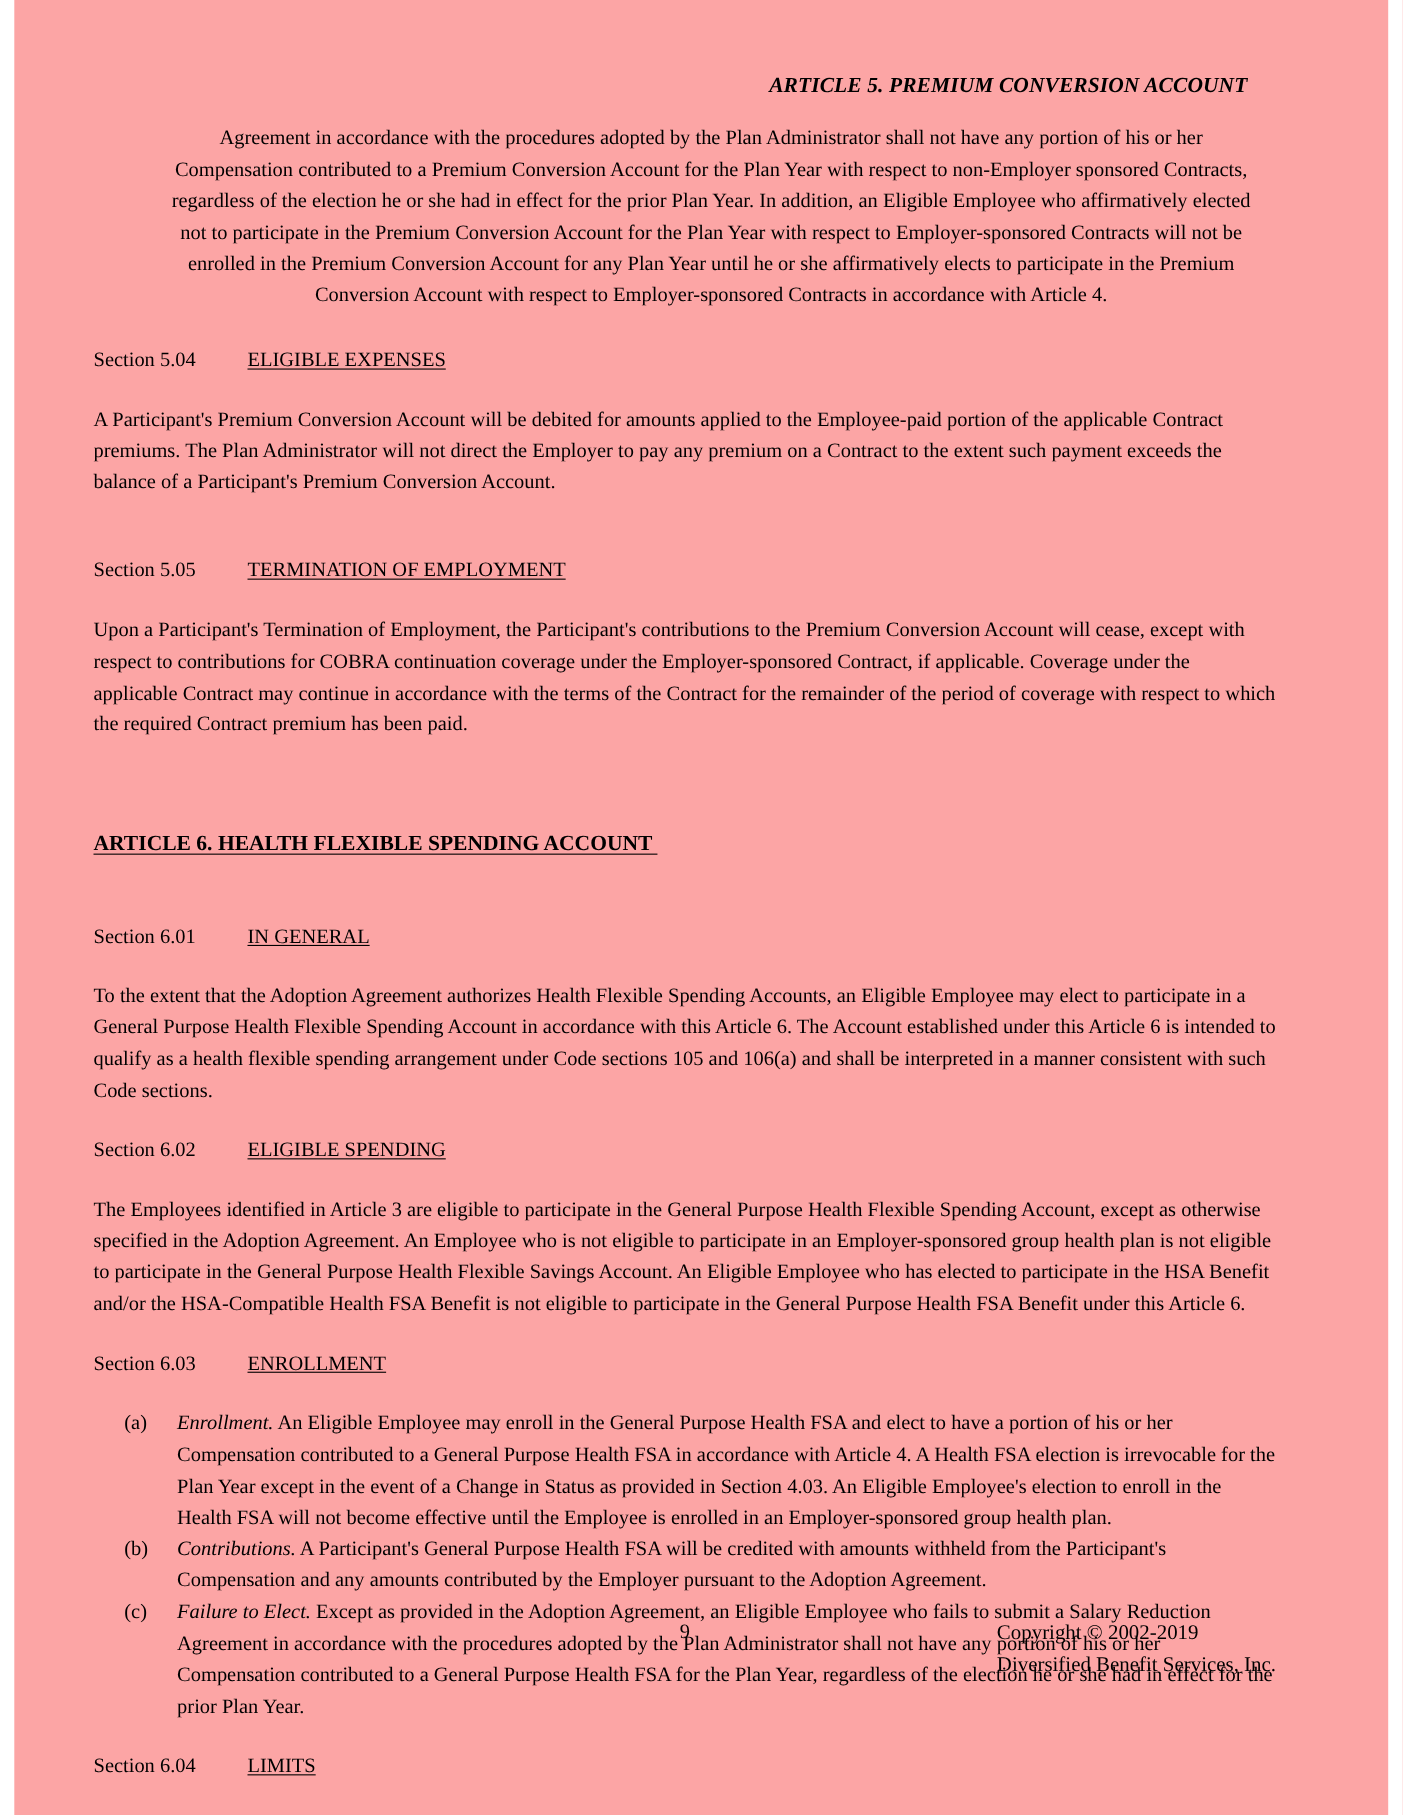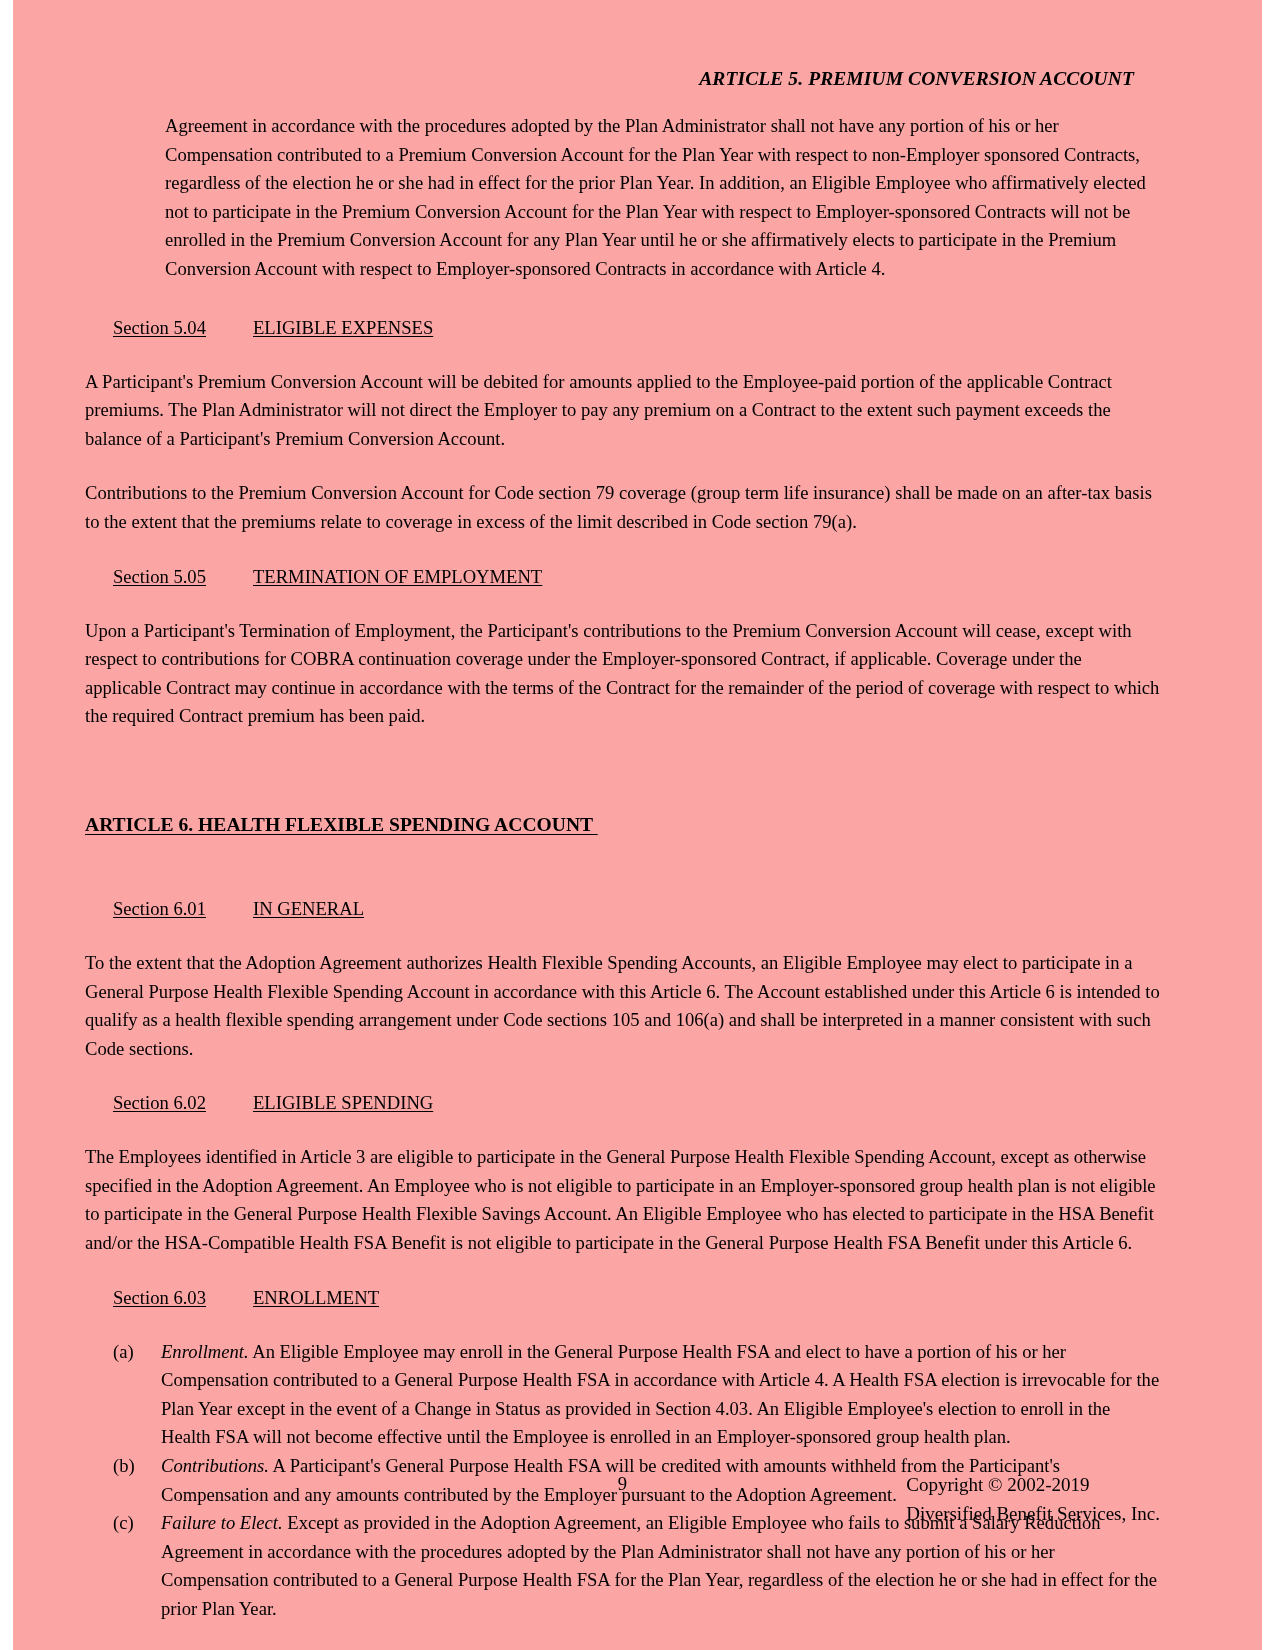--- a/index.html
+++ b/index.html
@@ -46,42 +46,41 @@
 
   p, .blk {
     margin: 0;
     font-size: 18.6px;
     line-height: 28.6px;
     text-align: left;
   }
 
   
   .indent-block {
-    margin-left: 80px;
+    margin-left: 64px;
     width: 995px;
+    text-align: center;
   }
 
   .spacer-sm { height: 26px; }
   .spacer-md { height: 30px; }
   .spacer-lg { height: 56px; }
   .spacer-xl { height: 80px; }
 
   
   .section-head {
     display: flex;
     align-items: baseline;
     font-size: 18.6px;
     line-height: 28px;
   }
   .section-head .sec-num {
     width: 140px;
     flex: 0 0 140px;
-    text-decoration: underline;
     text-underline-offset: 2px;
-    margin-left: 28px;
   }
   .section-head .sec-title {
     text-decoration: underline;
     text-underline-offset: 2px;
   }
 
   
   .article-head {
     font-size: 19.6px;
     font-weight: bold;
@@ -163,21 +162,20 @@
       <span class="sec-num">Section 5.04</span>
       <span class="sec-title">ELIGIBLE EXPENSES</span>
     </div>
 
     <div class="spacer-sm"></div>
 
     <p>A Participant's Premium Conversion Account will be debited for amounts applied to the Employee-paid portion of the applicable Contract premiums. The Plan Administrator will not direct the Employer to pay any premium on a Contract to the extent such payment exceeds the balance of a Participant's Premium Conversion Account.</p>
 
     <div class="spacer-sm"></div>
 
-    <p>Contributions to the Premium Conversion Account for Code section 79 coverage (group term life insurance) shall be made on an after-tax basis to the extent that the premiums relate to coverage in excess of the limit described in Code section 79(a).</p>
 
     <div class="spacer-sm"></div>
 
     <div class="section-head">
       <span class="sec-num">Section 5.05</span>
       <span class="sec-title">TERMINATION OF EMPLOYMENT</span>
     </div>
 
     <div class="spacer-sm"></div>
 

